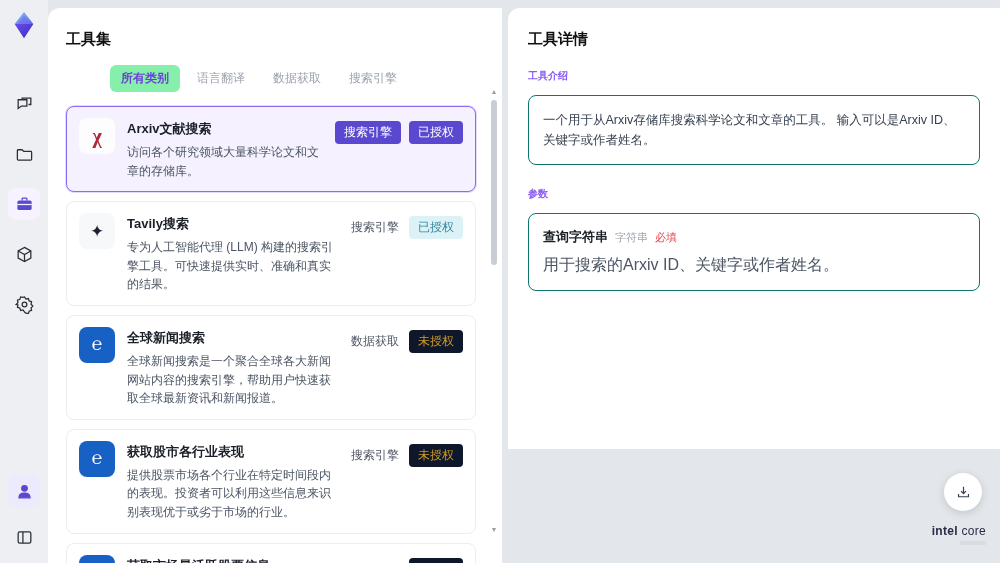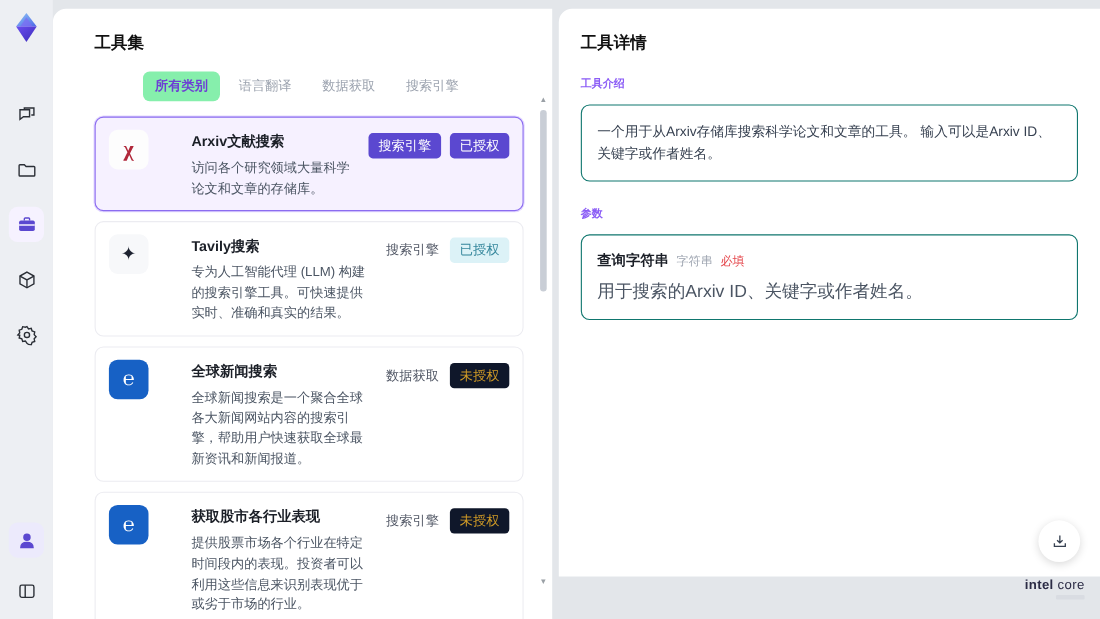--- a/index.html
+++ b/index.html
@@ -22,21 +22,21 @@
   }
   .rail-btn svg { width:19px; height:19px; stroke:#2b2f36; fill:none; stroke-width:1.6; }
   .rail-btn.active { background:#f6f2ff; }
   .rail-btn.active svg { stroke:#5b48d0; fill:#5b48d0; }
   .rail-bottom { margin-top:auto; display:flex; flex-direction:column; gap:14px; align-items:center; }
   .rail-btn.user { background:#eceafc; border-radius:8px; }
   .rail-btn.user svg { stroke:#5b48d0; fill:#5b48d0; }
   
   .main {
     position:absolute; left:48px; top:8px; width:454px; height:555px;
-    background:#ffffff; border-top-left-radius:12px; overflow:hidden;padding-left:20px;
+    background:#ffffff; border-top-left-radius:12px; overflow:hidden;
   }
   .main-inner { padding:16px 26px 0 18px; }
   .page-title { font-size:15px; font-weight:bold; color:#111; margin:6px 0 16px 0; }
   .tabs { display:flex; gap:6px; margin-bottom:14px; }
   .tab {
     font-size:12px; color:#9ca3af; padding:5px 11px; border-radius:6px; cursor:pointer;
     white-space:nowrap;
   }
   .tab.active { background:#86efac; color:#6d3fd4; font-weight:bold;margin-left:44px; }
   .tool-list { display:flex; flex-direction:column; gap:9px; }
@@ -46,41 +46,41 @@
   }
   .card.selected { border:1.6px solid #8b6cf0; background:#f6f1ff; box-shadow:0 0 0 1px #e3d8ff; }
   .ticon {
     width:36px; height:36px; border-radius:8px; flex:0 0 36px;
     display:flex; align-items:center; justify-content:center; font-size:20px;
   }
   .ticon-arxiv { background:#fdfdfd; border:1px solid #f0f0f0; color:#b0273a; font-weight:bold; font-family:"Liberation Serif",serif; }
   .card.selected .ticon-arxiv { border:none; }
   .ticon-tavily { background:#f7f8fa; color:#1d2230; font-size:17px; }
   .ticon-blue { background:#1761c5; color:#fff; font-size:18px; font-weight:bold; }
-  .tbody { flex:1; min-width:0;margin-left:27px; }
+  .tbody { flex:1; min-width:0; }
   .tname { font-size:13px; font-weight:bold; color:#1b1f27; margin:2px 0 5px 0; }
   .tdesc { font-size:12px; color:#4b5563; line-height:1.55; }
   .tbadges { display:flex; gap:8px; align-items:flex-start; padding-top:3px; }
   .tag { font-size:12px; padding:3px 9px; border-radius:4px; white-space:nowrap; }
   .tag-solid { background:#5b48d0; color:#ffffff; }
   .cat { font-size:12px; color:#525866; padding:3px 2px; white-space:nowrap; }
   .tag-auth { background:#dcf2f7; color:#35879c; }
   .tag-unauth { background:#0f172a; color:#cf9a26; }
   
   .scrollbar {
     position:absolute; right:3px; top:80px; bottom:6px; width:10px;
   }
   .scroll-arrow { position:absolute; left:0; width:10px; text-align:center; font-size:7px; color:#9aa0a6; }
   .scroll-thumb {
     position:absolute; left:2px; top:12px; width:6px; height:165px;
     background:#c9ced6; border-radius:3px;
   }
   
   .detail {
-    position:absolute; left:508px; top:8px; width:492px; height:516px;
+    position:absolute; left:508px; top:8px; width:492px; height:441px;
     background:#ffffff; border-top-left-radius:12px; padding:18px 20px;
   }
   .detail-title { font-size:15px; font-weight:bold; color:#111; margin:4px 0 20px 0; }
   .section-h { font-size:10px; font-weight:bold; color:#8b5cf6; margin:0 0 12px 0; }
   .dcard {
     border:1px solid #0f766e; border-radius:8px; background:#fff;
     padding:14px 14px; margin-bottom:22px;
   }
   .dcard p { font-size:12.5px; color:#374151; line-height:1.6; }
   .param-head { display:flex; align-items:baseline; gap:7px; margin-bottom:9px; }

